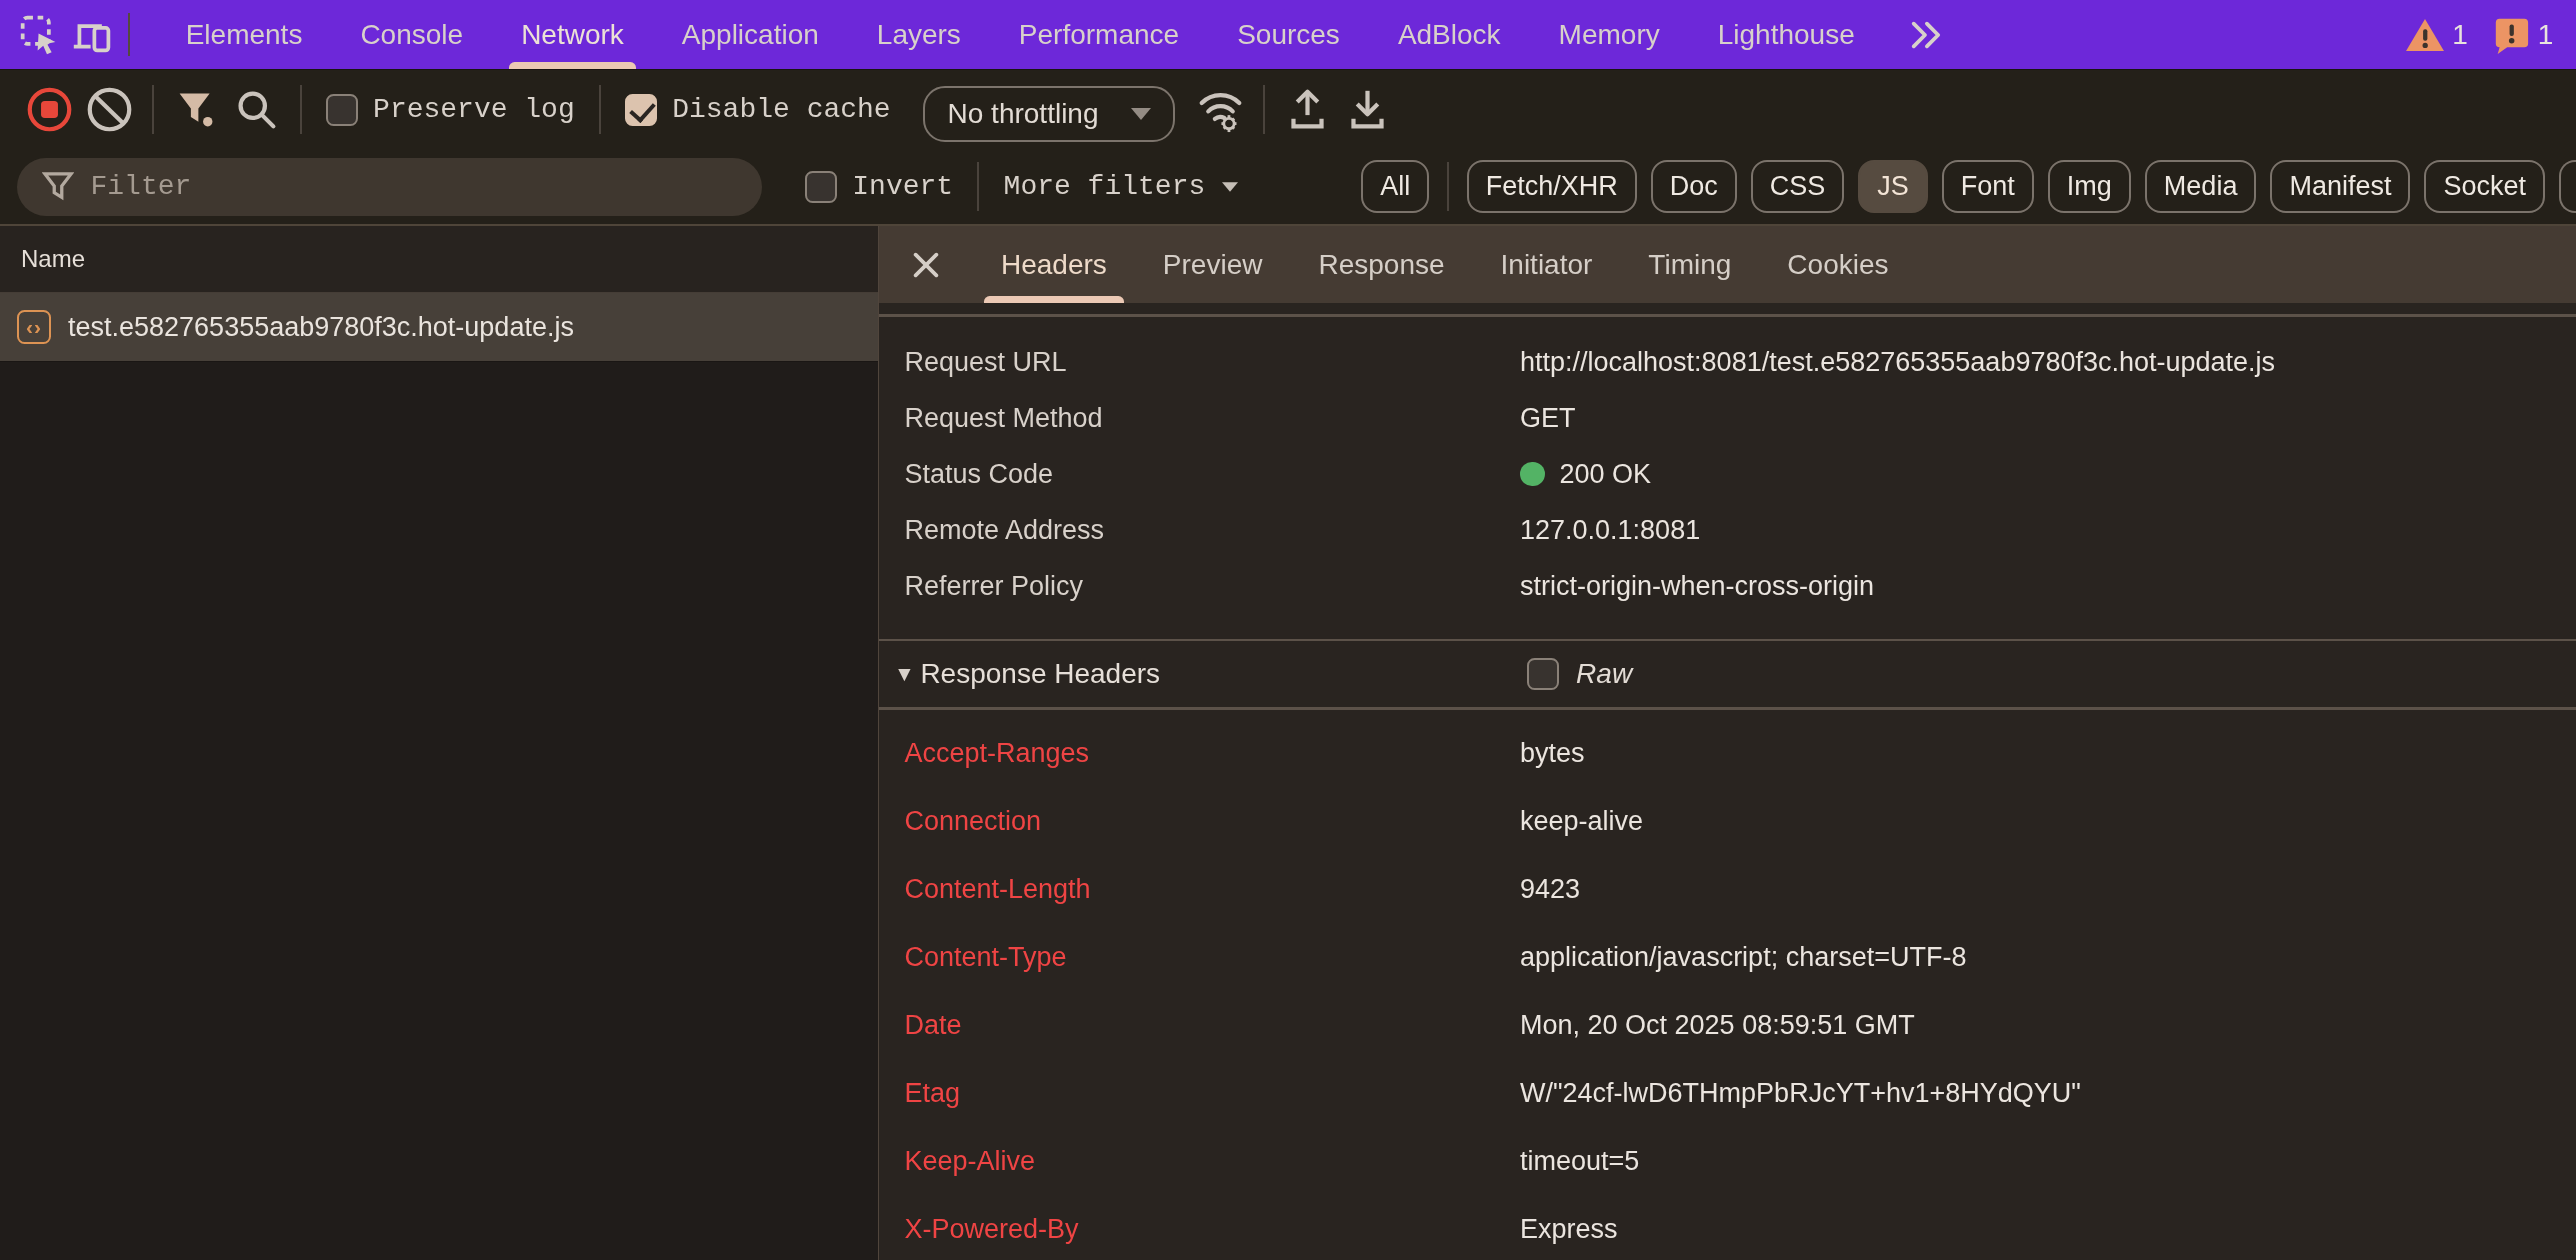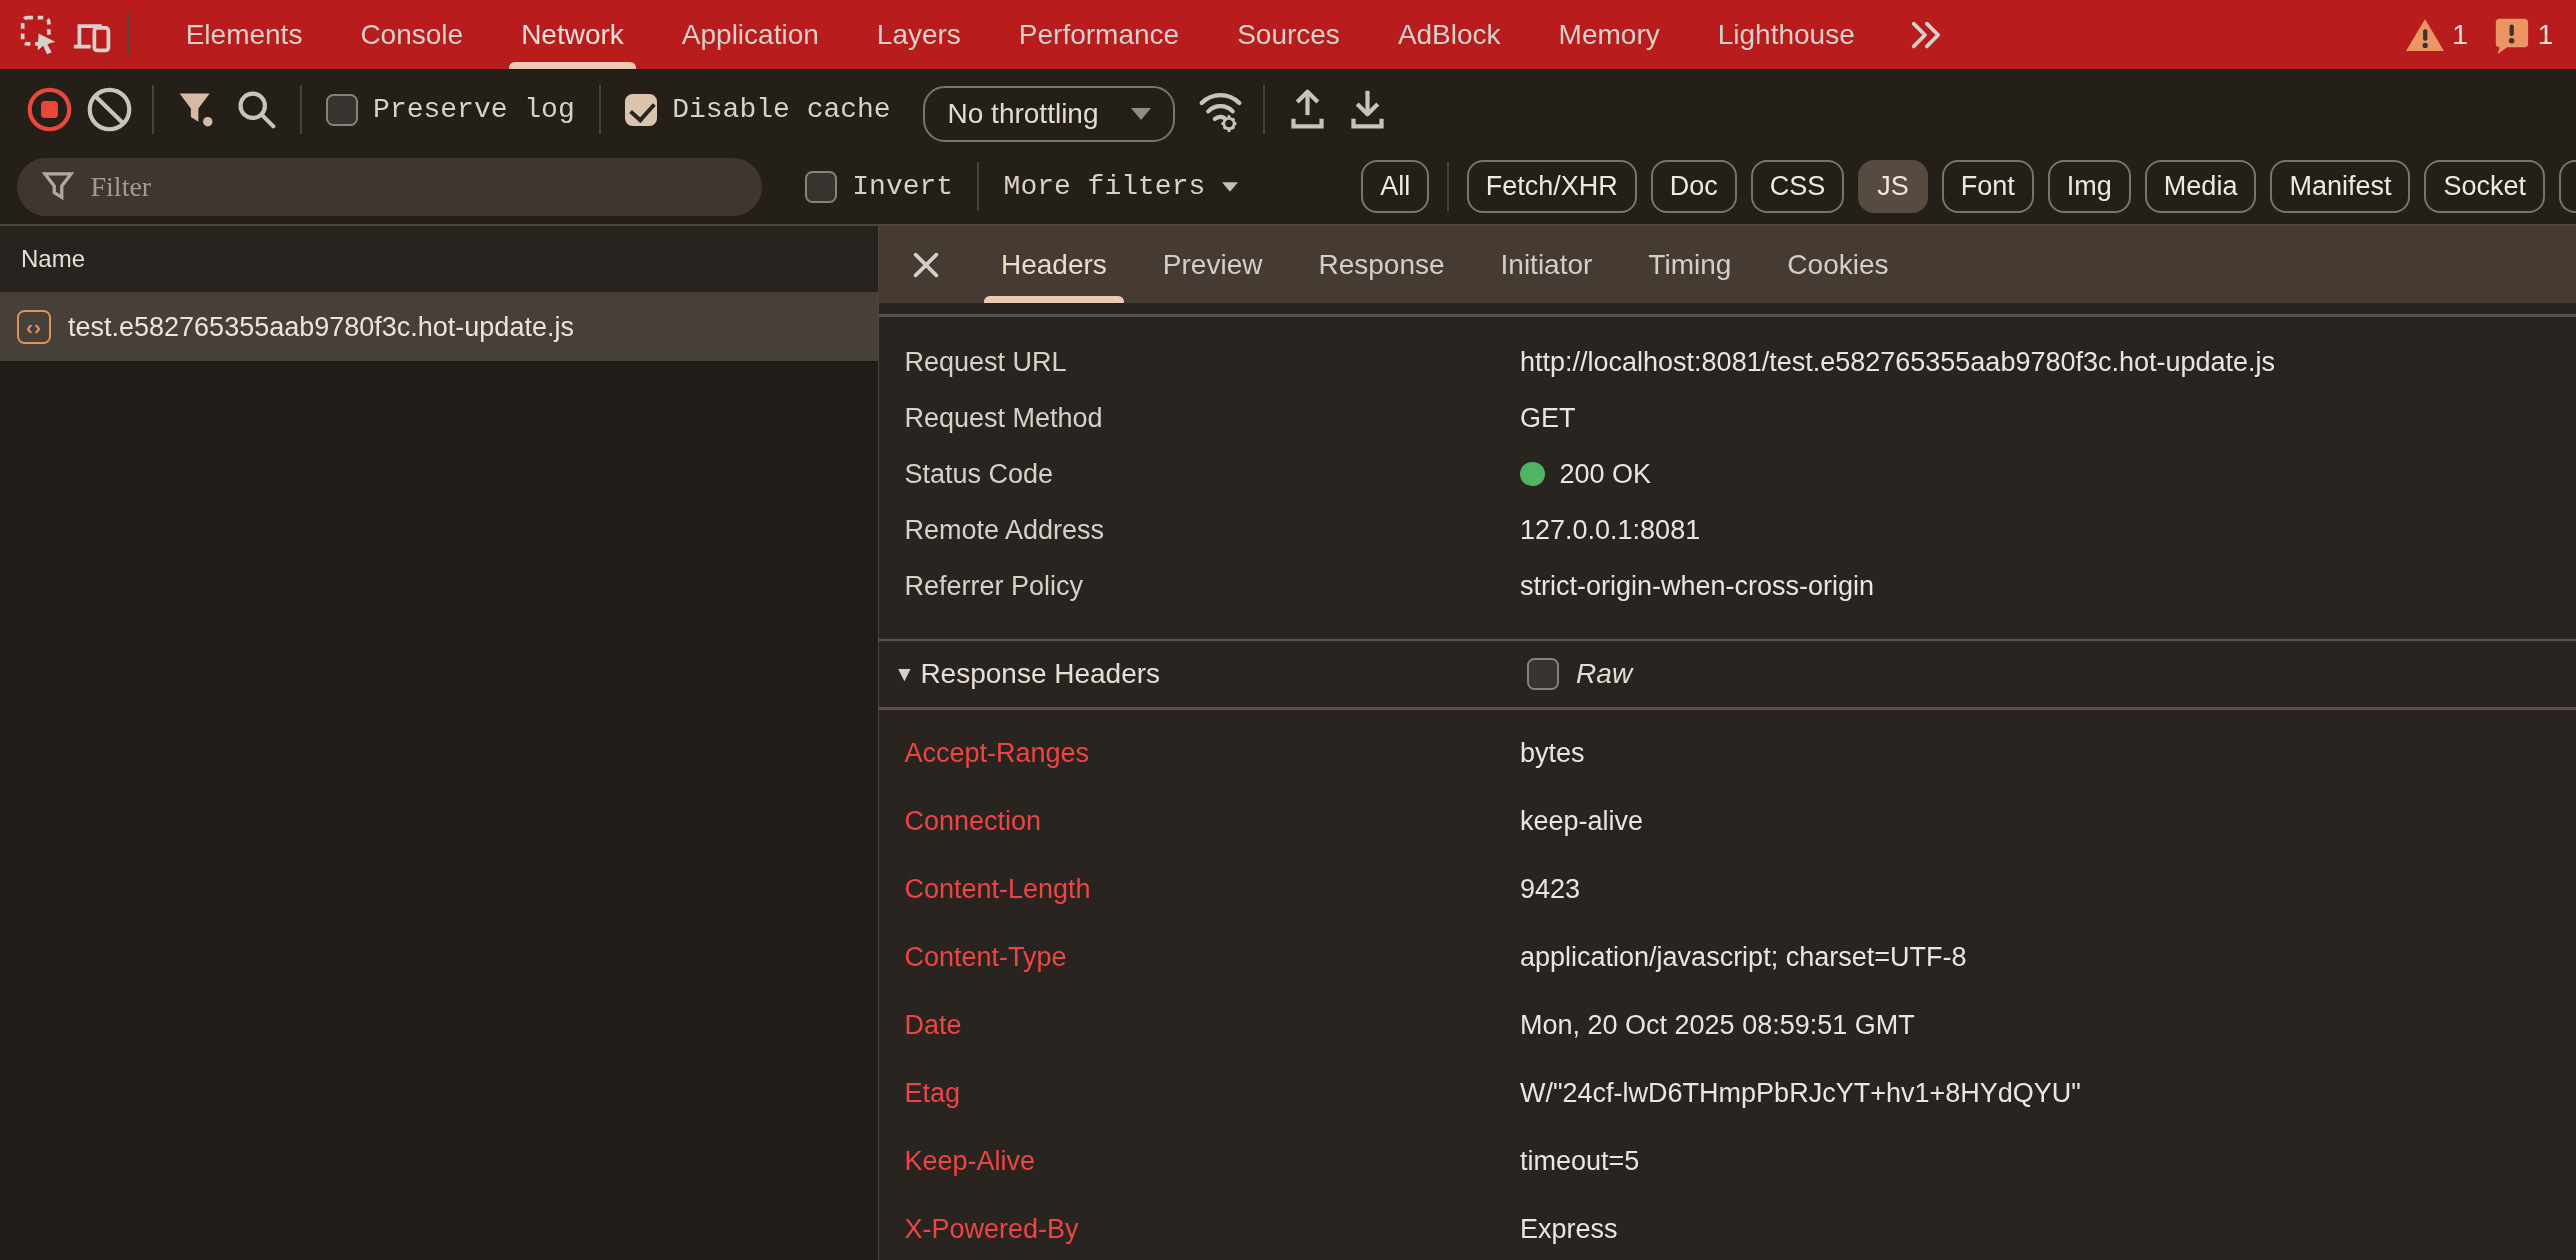--- a/index.html
+++ b/index.html
@@ -1,21 +1,21 @@
 <!DOCTYPE html>
 <html style="font-size:15px"><head>
 <meta charset="utf-8">
 <style>
   * { margin:0; padding:0; box-sizing:border-box; }
   html,body { width:2576px; height:1261px; overflow:hidden; background:#23201d;
     font-family:"Liberation Sans", sans-serif; -webkit-font-smoothing:antialiased; }
   .icon { display:inline-flex; align-items:center; justify-content:center; flex:none; }
 
   
-  .topbar { display:flex; align-items:stretch; height:70px; background:#b91c1c;
+  .topbar { display:flex; align-items:stretch; height:70px; background:#6d28d9;
     border-bottom:1.9px solid #181512; padding-left:13px; color:#d8d1ca; }
   .topbar .icon-btn { width:53px; display:flex; align-items:center; justify-content:center; }
   .top-divider { width:1.9px; background:#55493f; margin:13px 9.4px; }
   .tabs { display:flex; align-items:stretch; margin-left:17px; }
   .tab { position:relative; display:flex; align-items:center; padding:0 29px;
     font-size:28px; color:#d8d1ca; white-space:nowrap; }
   .tab.active { color:#ece1d6; }
   .tab.active::after { content:""; position:absolute; left:17px; right:17px; bottom:0;
     height:7.5px; background:#ecc9b4; border-radius:5.6px 5.6px 0 0; }
   .more-tabs { display:flex; align-items:center; padding:0 22.6px; }
@@ -36,21 +36,21 @@
     border-radius:22px; padding:0 22.6px; margin:8px 15px 0 21px; font-size:28px; color:#e3dcd5; }
   .caret-down { width:0; height:0; border-left:10.3px solid transparent; border-right:10.3px solid transparent;
     border-top:12.2px solid #948c84; }
 
   
   .filterbar { display:flex; align-items:center; height:77px; background:#242019;
     border-bottom:2.8px solid #4f4539; padding:0 15px 0 17px; color:#d8d1ca; overflow:hidden; }
   .filter-pill { display:flex; align-items:center; gap:17px; width:745px; height:58px;
     background:#3f372f; border-radius:29px; padding:0 24.5px; flex:none; }
   .filter-pill input { flex:1; background:transparent; border:none; outline:none;
-    font-size:28px; color:#bef264; font-family:Liberation Serif, serif; }
+    font-size:28px; color:#bef264; font-family:Liberation Mono, monospace; }
   .filter-pill input::placeholder { color:#a49a90; }
   .chips { display:flex; align-items:center; gap:14px; margin-left:auto; }
   .chip { display:flex; align-items:center; height:53px; border:2.8px solid #7b736b; border-radius:16px;
     padding:0 17px; font-size:27px; color:#efe9e2; white-space:nowrap; }
   .chip.active { background:#564b40; border-color:#564b40; color:#f3e4d6; }
   .chip.partial { width:17px; padding:0; border-right:none; border-radius:16px 0 0 16px; margin-right:-15px; }
 
   
   .main { position:relative; display:flex; height:1111px; }
   .left-panel { position:relative; width:878px; flex:none; background:#201c1a; }

